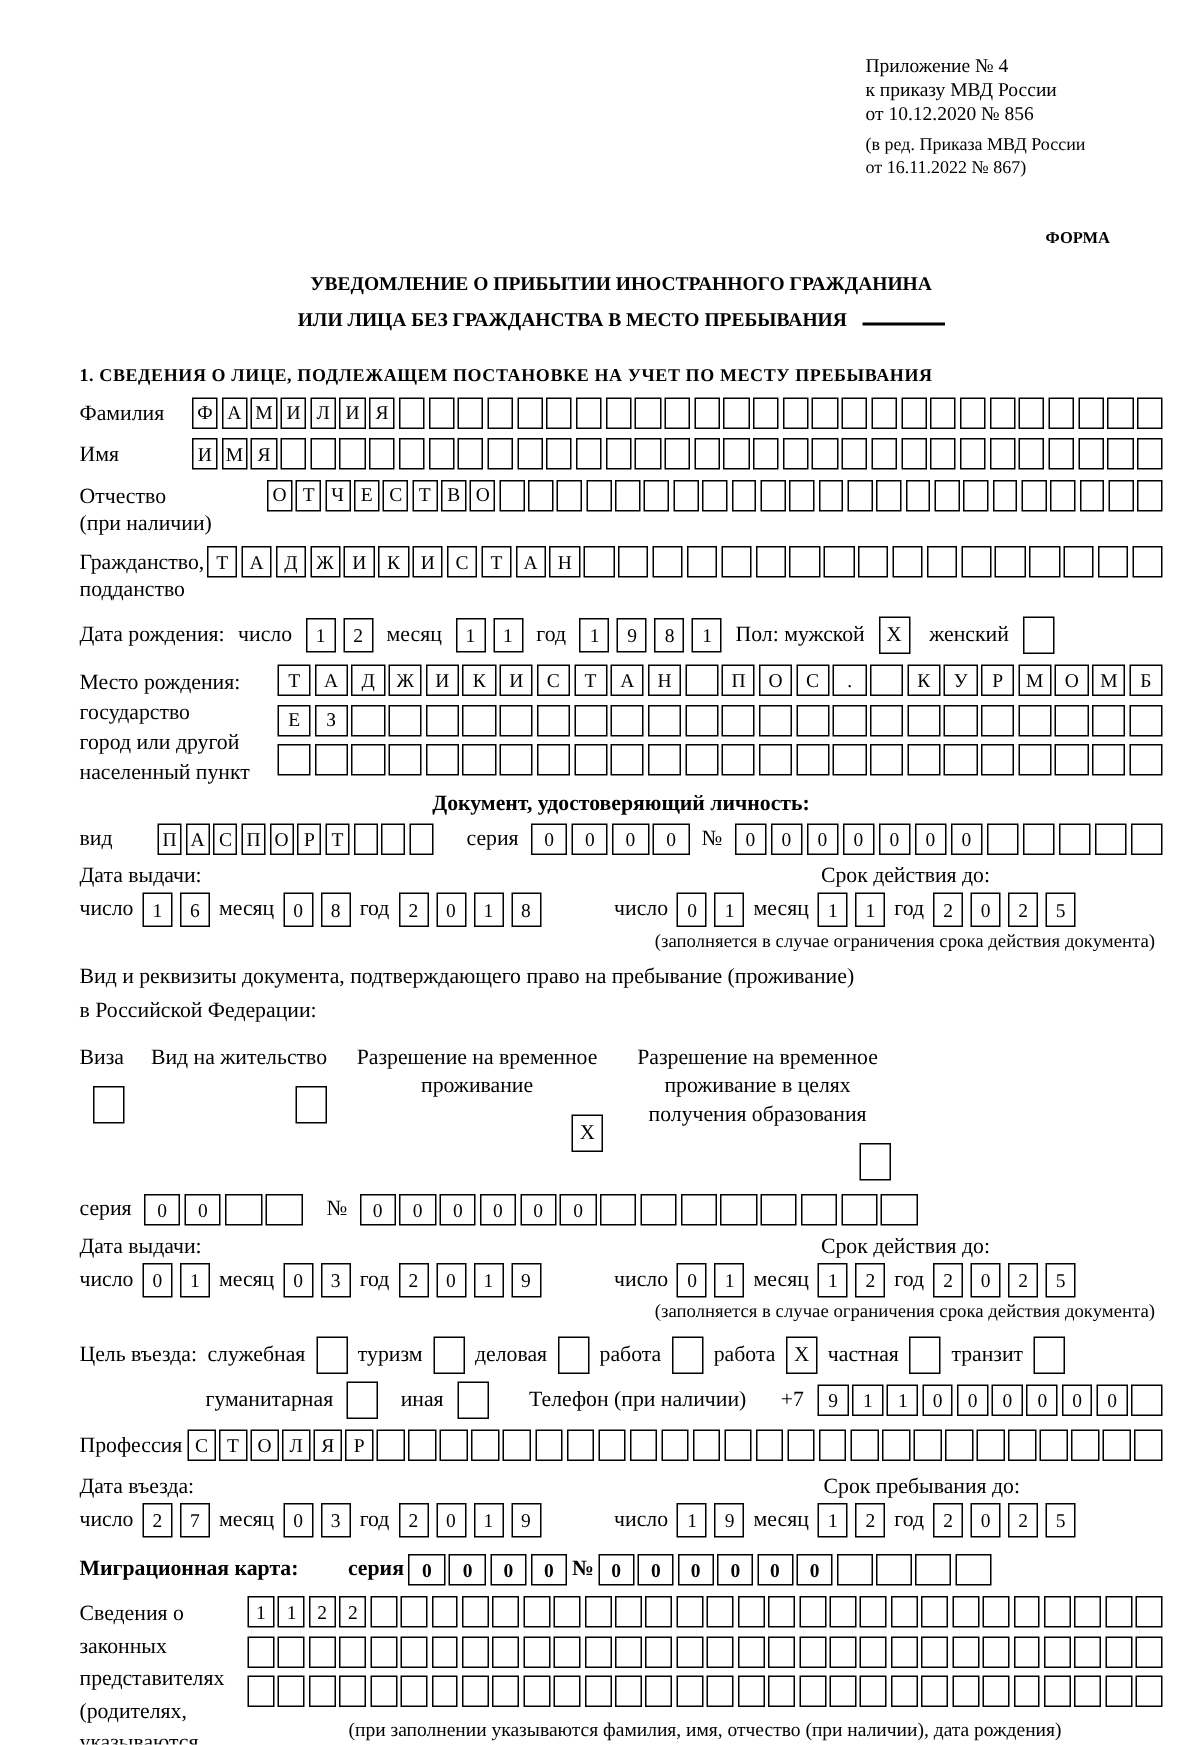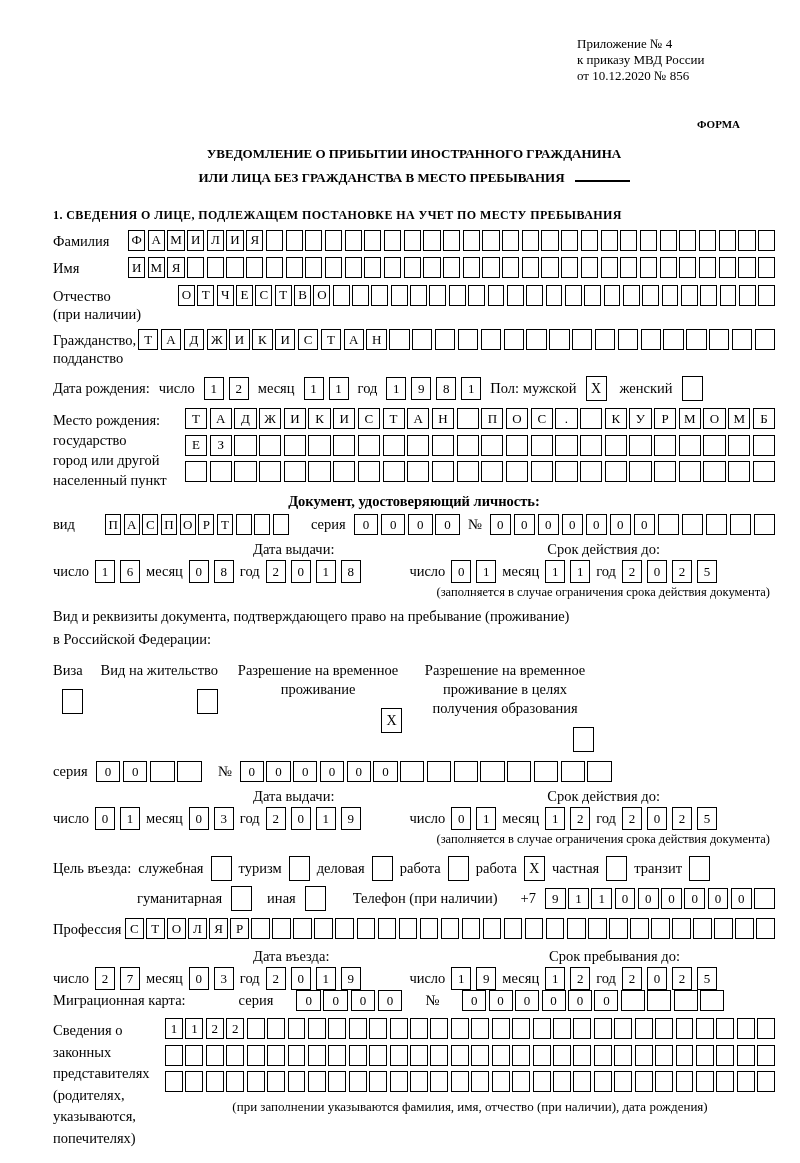--- a/index.html
+++ b/index.html
@@ -29,21 +29,21 @@
   .w132 { width:132px; line-height:20px; } .w72 { width:72px; } .w112 { width:112px; line-height:21.5px; }
 
   .inline-row { display:flex; align-items:center; }
   .lbl { white-space:nowrap; }
 
   
   .dcells { display:inline-flex; gap:5px; }
   .dcells .cell { flex:none; width:20px; height:23px; }
   .dgroup { display:inline-flex; align-items:center; gap:6px; }
   .dhead { display:flex; margin-top:6px; }
-  .dh1 { margin-left:200px; }
+  .dh1 { }
   .dh2 { margin-left:auto; margin-right:115px; }
   .drow { display:flex; justify-content:space-between; padding-right:58px; margin-top:2px; }
   .note { text-align:right; font-size:12.5px; margin-top:2px; padding-right:5px; }
 
   
   .cb { flex:none; display:inline-flex; align-items:center; justify-content:center;
         width:21px; height:25px; border:1.6px solid #000; font-size:14px; background:#fff; }
 
   .center-bold { text-align:center; font-weight:bold; font-size:14.5px; margin-top:3px; }
   .intro { margin-top:5px; line-height:23px; }
@@ -60,20 +60,24 @@
 </style>
 </head>
 <body>
 
 <div class="page">
 
   <div class="appendix">
     <div>Приложение № 4</div>
     <div>к приказу МВД России</div>
     <div>от 10.12.2020 № 856</div>
+    <div class="edition">
+      <div>(в ред. Приказа МВД России</div>
+      <div>от 16.11.2022 № 867)</div>
+    </div>
   </div>
 
   <div class="forma">ФОРМА</div>
 
   <div class="title">
     <div>УВЕДОМЛЕНИЕ О ПРИБЫТИИ ИНОСТРАННОГО ГРАЖДАНИНА</div>
     <div><span>ИЛИ ЛИЦА БЕЗ ГРАЖДАНСТВА В МЕСТО ПРЕБЫВАНИЯ</span><span class="blank-line"></span></div>
   </div>
 
   <div class="sec-heading">1. СВЕДЕНИЯ О ЛИЦЕ, ПОДЛЕЖАЩЕМ ПОСТАНОВКЕ НА УЧЕТ ПО МЕСТУ ПРЕБЫВАНИЯ</div>
@@ -642,21 +646,21 @@
       <span class="lbl">год</span>
       <span class="cells dcells">
           <span class="cell">2</span>
           <span class="cell">0</span>
           <span class="cell">2</span>
           <span class="cell">5</span>
         </span>
     </span>
   </div>
 
-  <div class="frow inline-row" style="gap:23px; margin-top:0;">
+  <div class="frow inline-row" style="gap:3px; margin-top:11px;font-weight:bold;">
     <span class="lbl">Миграционная карта:</span>
     <span class="lbl" style="margin-left:30px">серия</span>
     <span class="cells" style="width:106px">
         <span class="cell">0</span>
         <span class="cell">0</span>
         <span class="cell">0</span>
         <span class="cell">0</span>
       </span>
     <span class="lbl">№</span>
     <span class="cells" style="width:262px">

